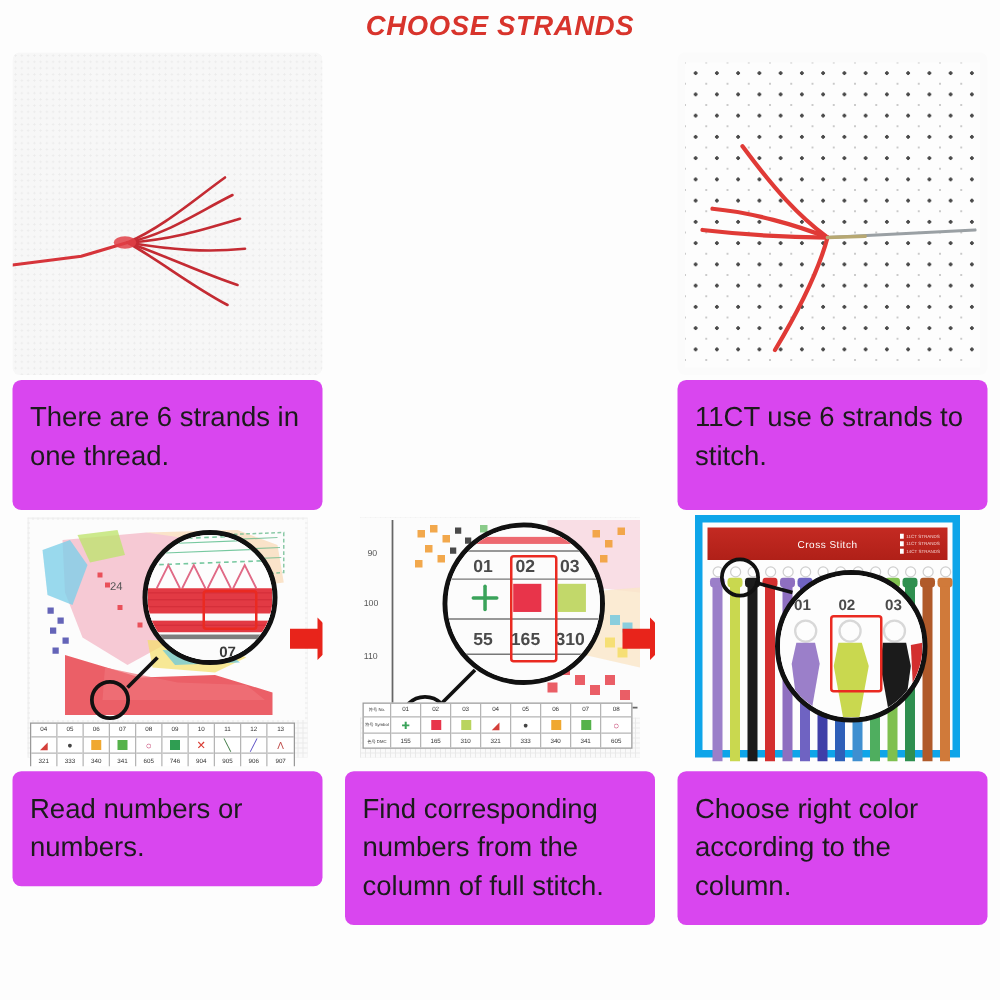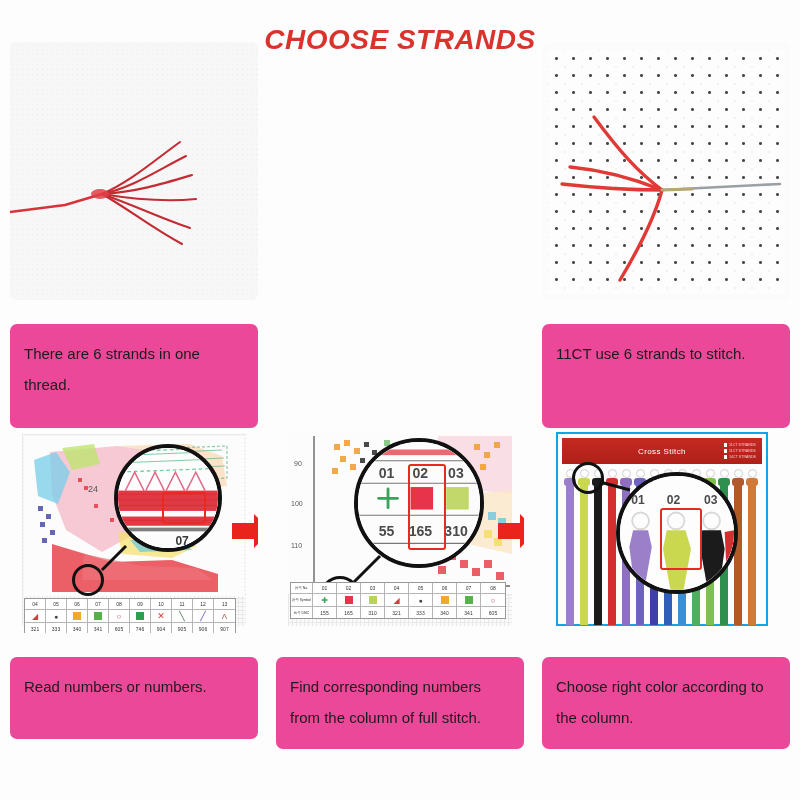--- a/index.html
+++ b/index.html
@@ -11,21 +11,21 @@
   }
   .page { position: relative; width: 800px; height: 800px; }
 
   .section-title {
     text-align: center;
     color: #d8342c;
     font-weight: bold;
     font-style: italic;
     letter-spacing: 0.5px;
   }
-  #title-strands { font-size: 28px; padding-top: 22px; height: 42px; line-height: 36px; }
+  #title-strands { font-size: 22px; padding-top: 3px; height: 42px; line-height: 36px; }
   #title-colour  { font-size: 26px; height: 44px; line-height: 40px; padding-top: 4px; }
 
   .row { display: flex; justify-content: space-between; padding: 0 10px; }
   .panel { width: 248px; display: flex; flex-direction: column; }
 
   
   .photo {
     width: 248px; height: 258px;
     border-radius: 6px;
     position: relative;
@@ -57,25 +57,25 @@
     background-size: 13px 13px, 13px 13px;
     background-position: 0 0, 6.5px 6.5px;
   }
 
   
   .photo svg.overlay { position: absolute; inset: 0; width: 100%; height: 100%; }
 
   
   .caption {
     width: 248px;
-    background: #ec4899;
+    background: #d946ef;
     border-radius: 7px;
-    margin-top: 24px;
+    margin-top: 4px;
     padding: 14px 14px 16px 14px;
-    font-size: 15px;
+    font-size: 22px;
     line-height: 31px;
     color: #1b1b1b;
   }
   .caption.tall { min-height: 104px; }
   .caption.short { min-height: 82px; }
 
   
   .tile {
     width: 248px; height: 205px;
     position: relative;
@@ -150,21 +150,21 @@
   .axis-label {
     position: absolute;
     font-size: 7px;
     color: #555;
   }
 
   
   .threadcard {
     position: absolute; left: 14px; top: 4px; width: 212px; height: 194px;
     background: #fdfdfd;
-    border: 2px solid #0ea5e9;
+    border: 6px solid #0ea5e9;
   }
   .tc-header {
     position: absolute; left: 4px; top: 4px; right: 4px; height: 26px;
     background: linear-gradient(180deg, #c42a22 0%, #b02018 100%);
     display: flex; align-items: center; justify-content: center;
   }
   .tc-title { color: #fff; font-size: 8px; letter-spacing: 0.4px; }
   .tc-opts { position: absolute; right: 6px; top: 4px; font-size: 3.6px; color: #f3cfcd; line-height: 6px; }
   .tc-opt { display: flex; align-items: center; gap: 2px; }
   .tc-chk { width: 3.5px; height: 3.5px; background: #fff; display: inline-block; }

